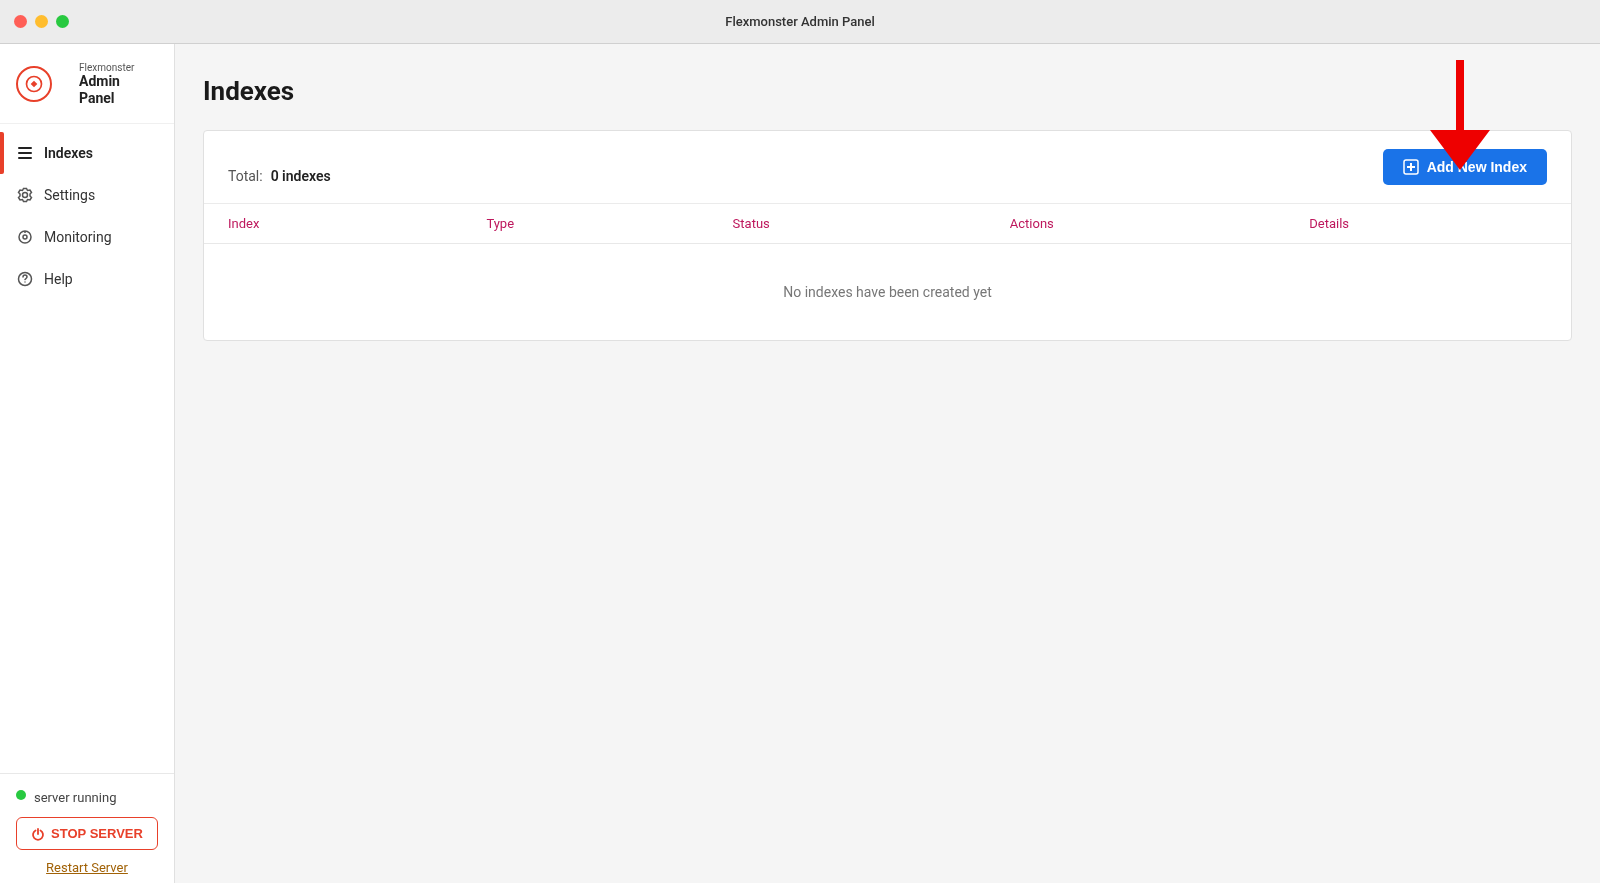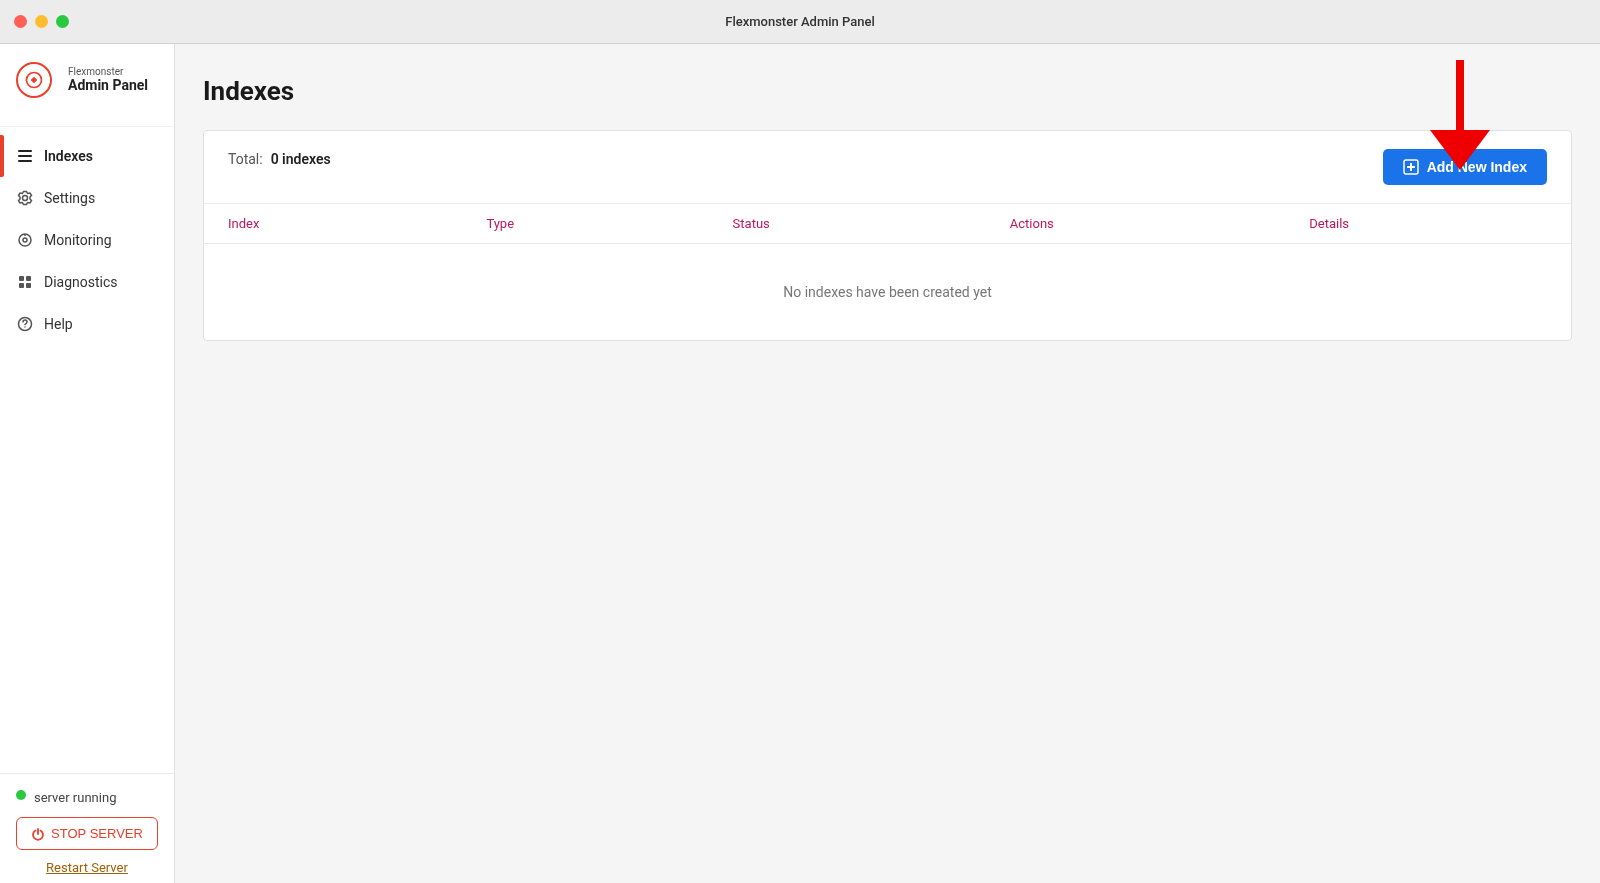--- a/index.html
+++ b/index.html
@@ -53,24 +53,24 @@
     
     .sidebar {
       width: 175px;
       background: #fff;
       border-right: 1px solid #e0e0e0;
       display: flex;
       flex-direction: column;
       flex-shrink: 0;
     }
     .sidebar-logo {
-      padding: 18px 16px 28px;
-      display: flex;
-      align-items: center;
-      gap: 16px;
+      padding: 18px 16px 16px;
+      display: flex;
+      align-items: center;
+      gap: 27px;
       border-bottom: 1px solid #f0f0f0;
     }
     .logo-icon {
       width: 36px;
       height: 36px;
       border: 2px solid #e8402a;
       border-radius: 50%;
       display: flex;
       align-items: center;
       justify-content: center;
@@ -159,21 +159,21 @@
       flex-shrink: 0;
     }
     .stop-server-btn {
       width: 100%;
       padding: 8px 12px;
       border: 1.5px solid #e8402a;
       background: #fff;
       color: #e8402a;
       border-radius: 6px;
       font-size: 13px;
-      font-weight: 400;
+      font-weight: 700;
       cursor: pointer;
       display: flex;
       align-items: center;
       justify-content: center;
       gap: 6px;
       margin-bottom: 10px;
     }
     .restart-server-link {
       font-size: 13px;
       color: #a16207;
@@ -199,21 +199,21 @@
 
     
     .card {
       background: #fff;
       border: 1px solid #e0e0e0;
       border-radius: 4px;
       overflow: hidden;
     }
     .card-header {
       display: flex;
-      align-items: flex-start;
+      align-items: flex-end;
       justify-content: space-between;
       padding: 18px 24px;
       border-bottom: 1px solid #ebebeb;
     }
     .total-text {
       font-size: 14px;
       color: #555;
     }
     .total-count {
       font-weight: 600;
@@ -323,31 +323,20 @@
         <span class="nav-icon">
           <svg width="16" height="16" viewBox="0 0 16 16" fill="none" stroke="currentColor" stroke-width="1.5">
             <circle cx="8" cy="8" r="6"></circle>
             <circle cx="8" cy="8" r="2"></circle>
             <line x1="8" y1="2" x2="8" y2="4"></line>
           </svg>
         </span>
         <span>Monitoring</span>
       </div>
 
-      <div class="nav-item">
-        <span class="nav-icon">
-          <svg width="16" height="16" viewBox="0 0 16 16" fill="currentColor">
-            <rect x="2" y="2" width="5" height="5" rx="1"></rect>
-            <rect x="9" y="2" width="5" height="5" rx="1"></rect>
-            <rect x="2" y="9" width="5" height="5" rx="1"></rect>
-            <rect x="9" y="9" width="5" height="5" rx="1"></rect>
-          </svg>
-        </span>
-        <span>Diagnostics</span>
-      </div>
 
       <div class="nav-item">
         <span class="nav-icon">
           <svg width="16" height="16" viewBox="0 0 16 16" fill="none" stroke="currentColor" stroke-width="1.5">
             <circle cx="8" cy="8" r="6.5"></circle>
             <path d="M6 6 C6 4.9 6.9 4 8 4 C9.1 4 10 4.9 10 6 C10 7 9 7.5 8 8.5" stroke-linecap="round"></path>
             <circle cx="8" cy="11" r="0.7" fill="currentColor" stroke="none"></circle>
           </svg>
         </span>
         <span>Help</span>

